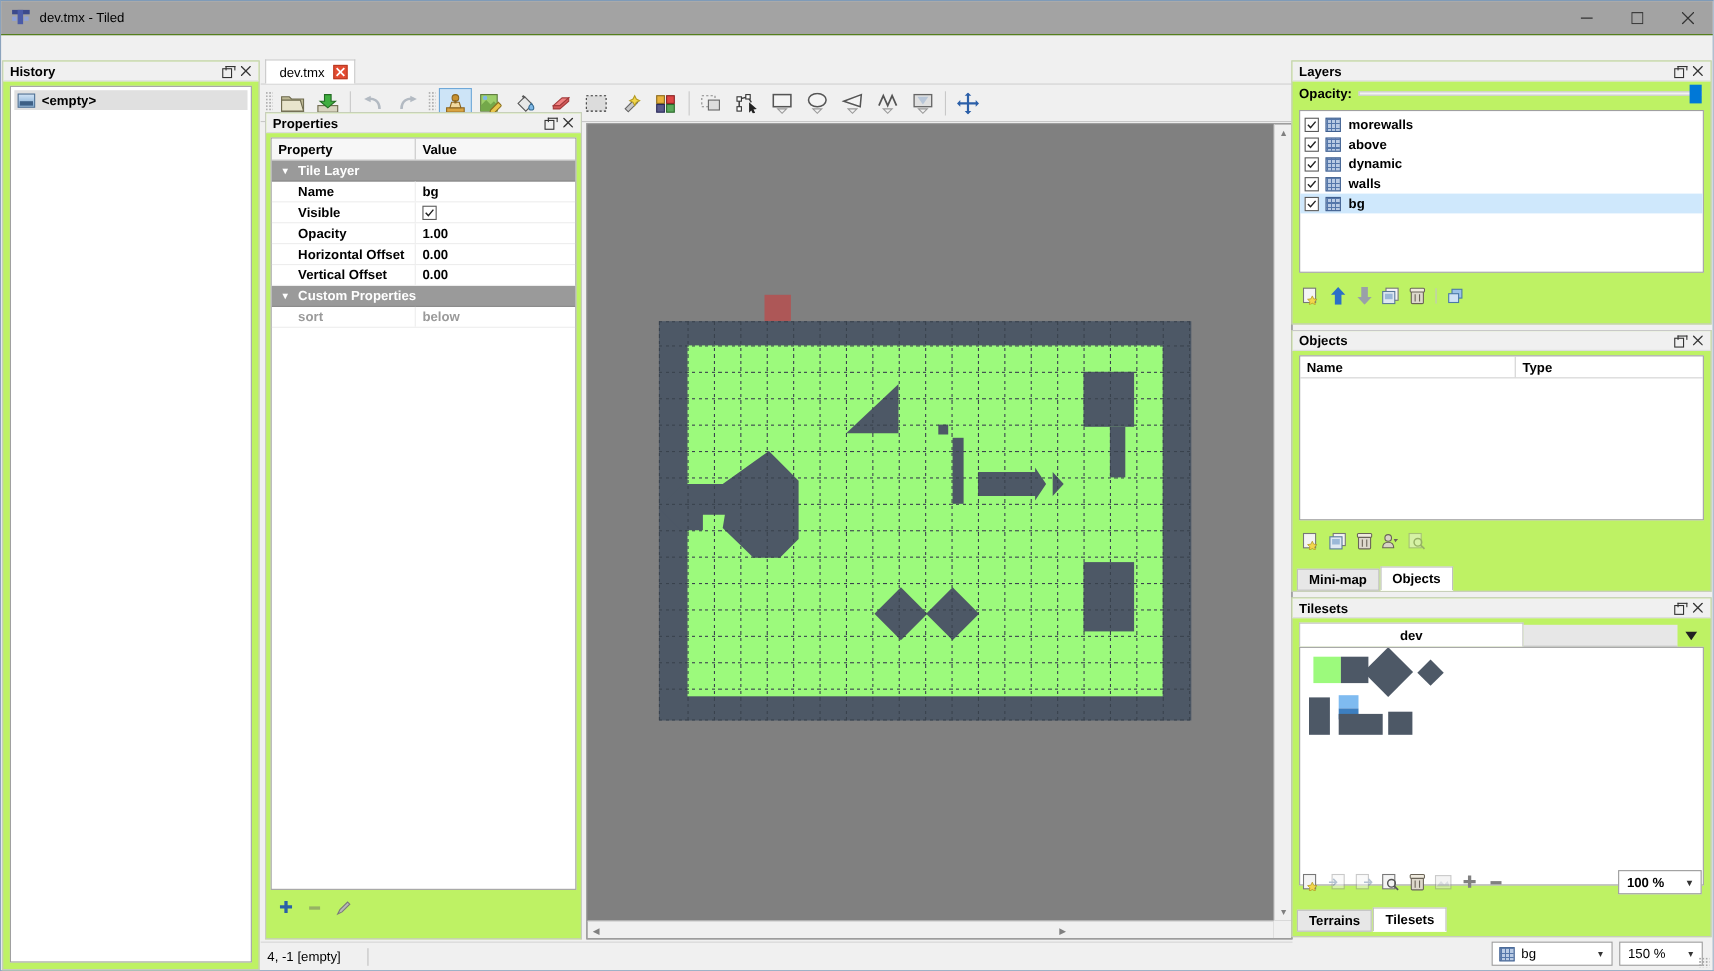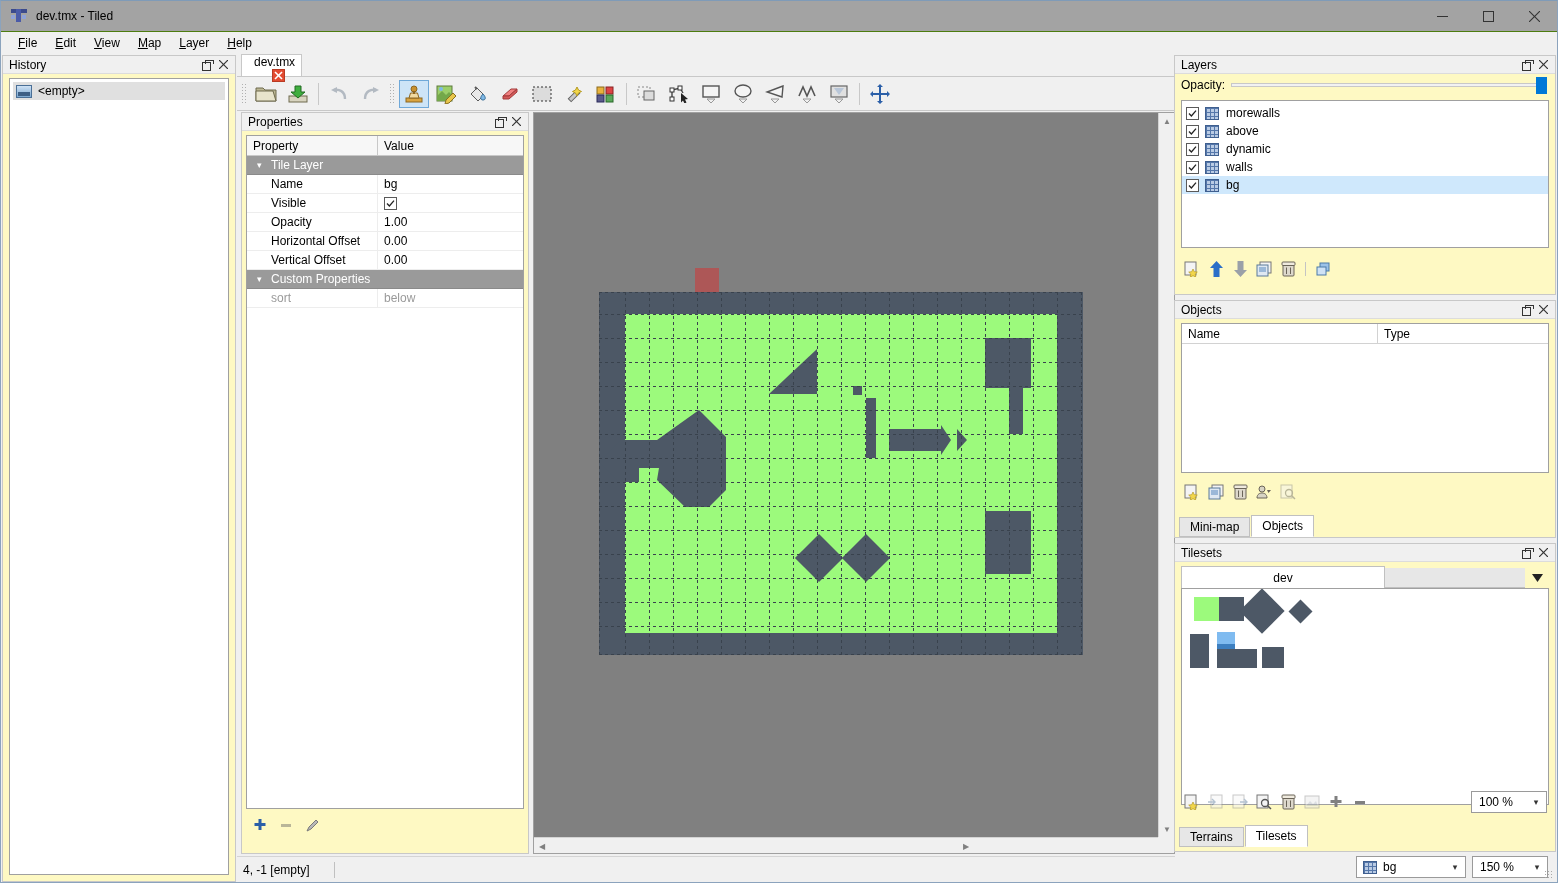--- a/index.html
+++ b/index.html
@@ -29,21 +29,21 @@
 
   
   .menubar { height: 22px; display: flex; align-items: center; padding-left: 8px; background: #f0f0f0; }
   .menu-item { padding: 3px 9px; font-size: 12px; color: #000; }
   .menu-item u { text-decoration: underline; }
 
   
   .body-area { position: absolute; left: 0; top: 54px; right: 0; bottom: 0; }
 
   
-  .dock { background: #fef9c3; border: 1px solid #c8c8c8; }
+  .dock { background: #bef264; border: 1px solid #c8c8c8; font-weight: bold; }
   .dock-title { height: 18px; display: flex; align-items: center;
                 padding: 0 4px 0 6px; font-size: 12px; color: #000;
                 background: #f0f0f0; border-bottom: 1px solid #dcdcdc; }
   .dock-title .t { flex: 1; }
   .dock-btn { width: 16px; height: 16px; display: flex; align-items: center; justify-content: center;
               font-size: 11px; color: #333; }
   .float-glyph { position: relative; width: 10px; height: 10px; }
   .float-glyph::before { content:''; position:absolute; left:0; top:2px; width:7px; height:7px;
                          border:1px solid #333; }
   .float-glyph::after { content:''; position:absolute; left:3px; top:0px; width:7px; height:3px;
@@ -59,21 +59,21 @@
   .hist-icon::after { content:''; position:absolute; left:1px; bottom:1px; right:1px; height:4px;
                       background:#3d5f85; }
 
   
   .center { position: absolute; left: 236px; top: 0; right: 382px; bottom: 0; }
 
   
   .tabbar { height: 22px; display: flex; align-items: flex-end; padding-left: 4px;
             background: #f0f0f0; border-bottom: 1px solid #c8c8c8; }
   .doc-tab { display: flex; align-items: center; height: 22px; padding: 0 6px 0 12px;
-             background: #fff; border: 1px solid #c8c8c8; border-bottom: none; font-size: 12px; flex-direction: column; }
+             background: #fff; border: 1px solid #c8c8c8; border-bottom: none; font-size: 12px; }
   .tab-close { width: 13px; height: 13px; margin-left: 8px; background: #e34b31;
                border: 1px solid #b83b24; color: #fff; font-size: 10px; line-height: 11px;
                text-align: center; font-weight: bold; }
 
   
   .toolbar { height: 34px; display: flex; align-items: center; background: #f0f0f0;
              border-bottom: 1px solid #c8c8c8; padding-left: 2px; }
   .grip { width: 7px; height: 22px; margin: 0 2px;
           background-image: radial-gradient(#b0b0b0 1px, transparent 1px);
           background-size: 3px 3px; }
@@ -110,21 +110,21 @@
   .shape { position: absolute; background: #4d5866; }
   .hl-tile { position: absolute; background: rgba(190,70,70,0.72); }
 
   
   .statusbar { position: absolute; left: 0; bottom: 0; height: 26px; right: 0;
                display: flex; align-items: center; font-size: 12px; padding-left: 6px;
                border-top: 1px solid #d4d4d4; }
   .status-cell { padding-right: 24px; border-right: 1px solid #c0c0c0; height: 16px; line-height: 16px; }
 
   
-  .props-panel { position: absolute; left: 4px; top: 57px; width: 288px; bottom: 28px; }
+  .props-panel { position: absolute; left: 4px; top: 47px; width: 288px; bottom: 28px; }
   .props-table { position: absolute; left: 4px; right: 4px; top: 22px; bottom: 44px;
                  background: #fff; border: 1px solid #a0a0a0; overflow: hidden; }
   .prow { display: flex; height: 19px; font-size: 12px; border-bottom: 1px solid #ededed; }
   .prow.head { background: #f7f7f7; border-bottom: 1px solid #c8c8c8; height: 20px; }
   .prow.group { background: #9a9a9a; color: #fff; border-bottom: 1px solid #8a8a8a; }
   .pcell-name { width: 131px; display: flex; align-items: center; padding-left: 6px;
                 border-right: 1px solid #ededed; }
   .prow.head .pcell-name { border-right: 1px solid #c8c8c8; }
   .prow.group .pcell-name { border-right: none; }
   .pcell-val { flex: 1; display: flex; align-items: center; padding-left: 6px; }
@@ -230,28 +230,20 @@
       </div>
       <div class="win-btn close">
         <svg width="11" height="11" viewBox="0 0 11 11">
             <line x1="0" y1="0" x2="11" y2="11" stroke="#333" stroke-width="1.1"></line>
             <line x1="11" y1="0" x2="0" y2="11" stroke="#333" stroke-width="1.1"></line>
           </svg>
       </div>
     </div>
   </div>
 
-  <div class="menubar">
-    <div class="menu-item"><u>F</u><span>ile</span></div>
-    <div class="menu-item"><u>E</u><span>dit</span></div>
-    <div class="menu-item"><u>V</u><span>iew</span></div>
-    <div class="menu-item"><u>M</u><span>ap</span></div>
-    <div class="menu-item"><u>L</u><span>ayer</span></div>
-    <div class="menu-item"><u>H</u><span>elp</span></div>
-  </div>
 
   <div class="body-area">
 
     <div class="history-panel dock">
       <div class="dock-title">
         <span class="t">History</span>
         <span class="dock-btn">
             <span class="float-glyph"></span>
           </span>
         <span class="dock-btn">

